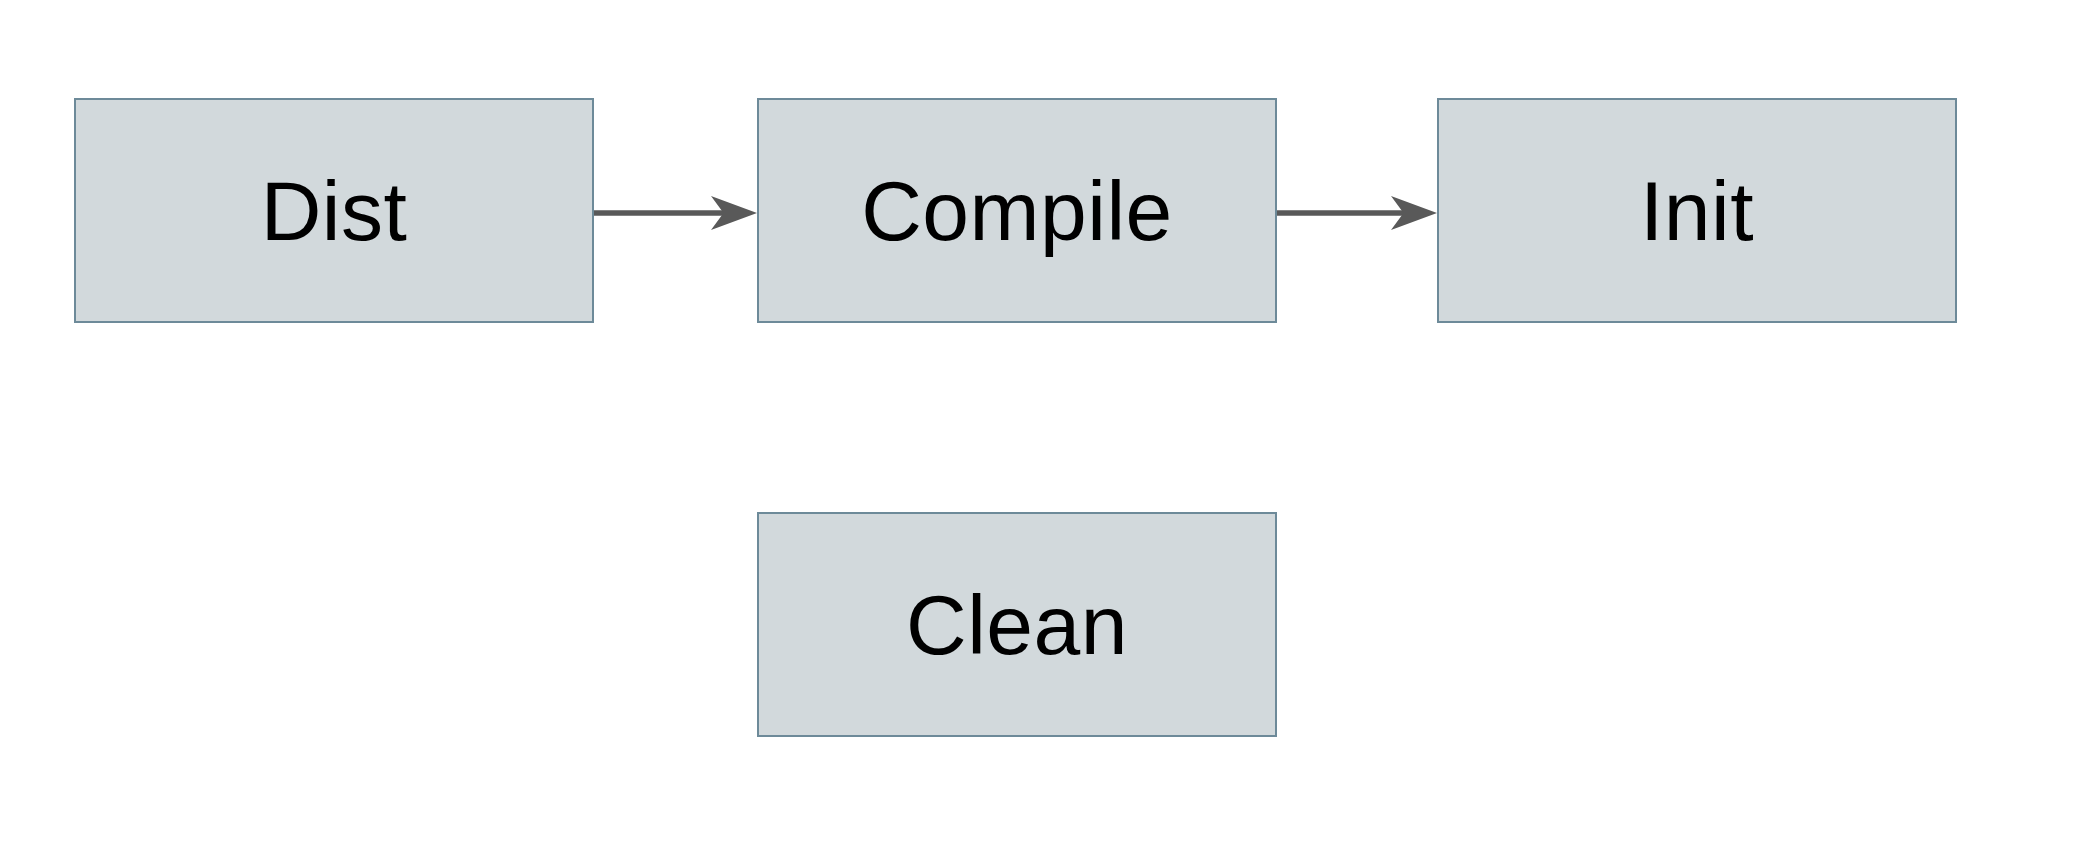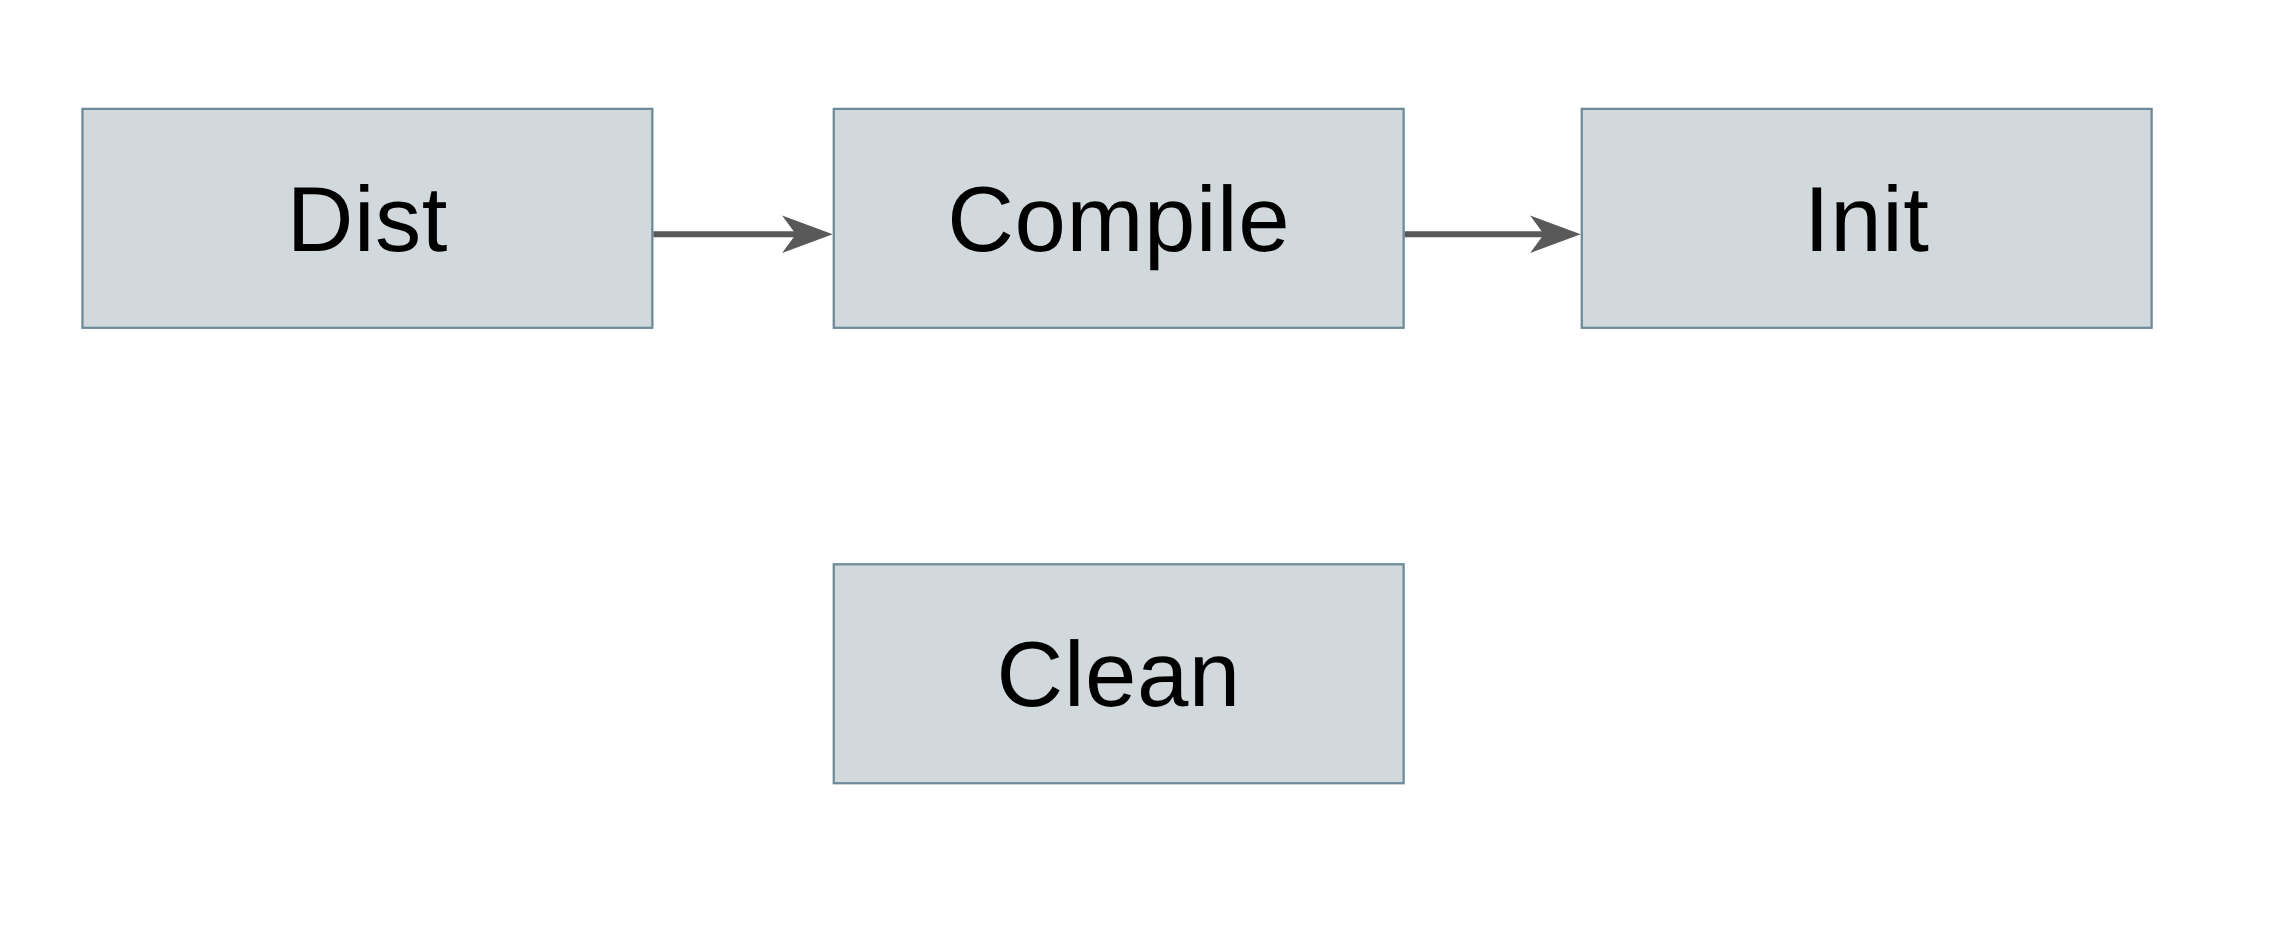--- a/index.html
+++ b/index.html
@@ -12,21 +12,21 @@
     width: 2078px;
     height: 848px;
     background: var(--background, #ffffff);
     font-family: "Liberation Sans", "DejaVu Sans", sans-serif;
     overflow: hidden;
   }
   .node {
     position: absolute;
     box-sizing: border-box;
     width: 520px;
-    height: 201px;
+    height: 225px;
     background: var(--node_fill, #d2d9dc);
     border: 2px solid var(--node_border, #6d8a99);
     display: flex;
     align-items: center;
     justify-content: center;
   }
   .node .label {
     font-size: 84px;
     font-weight: 400;
     color: var(--text, #000000);

